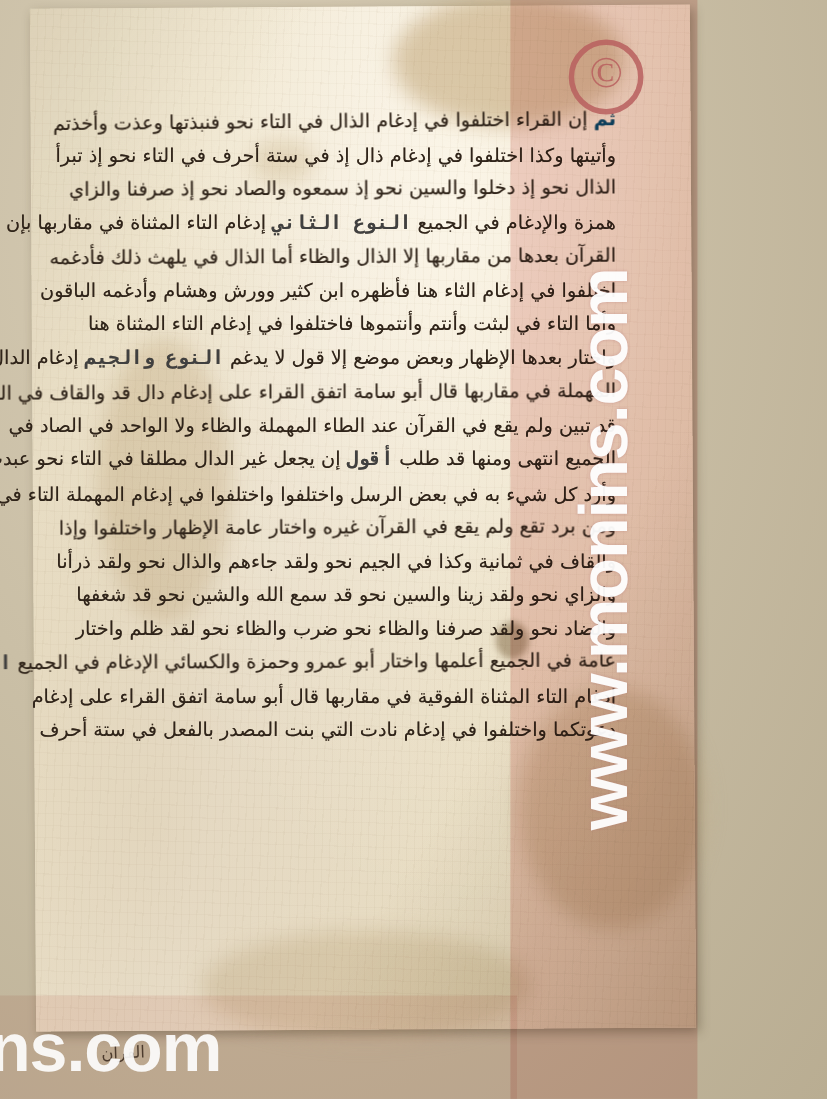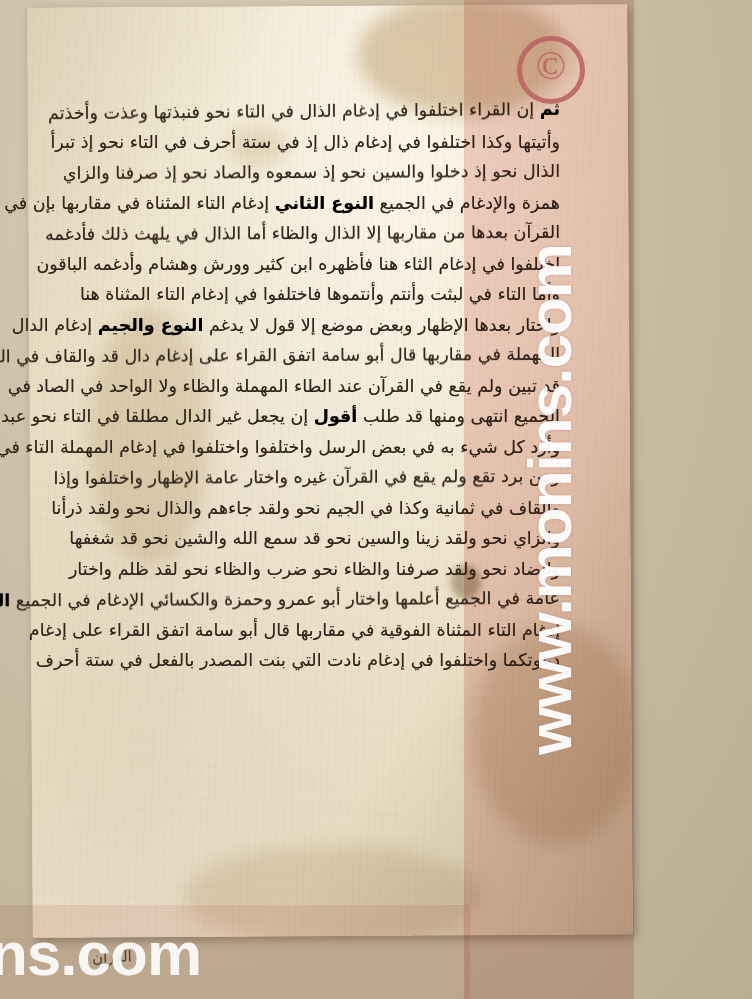--- a/index.html
+++ b/index.html
@@ -84,22 +84,22 @@
   .line {
     position: relative;
     font-size: 17.5px;
     line-height: 30.5px;
     letter-spacing: 0px;
     white-space: nowrap;
     text-shadow: 0 0 0.6px rgba(60,40,20,0.5);
   }
   .line.t1 { transform: rotate(-0.5deg); }
   .line.t2 { transform: rotate(-0.25deg); }
-  .rubric { color: #000000; font-weight: bold; }
-  .rubric-strong { color: #000000; font-weight: bold; }
+  .rubric { color: #0c4a6e; font-weight: bold; }
+  .rubric-strong { color: #404040; font-weight: bold; font-family: Liberation Mono, monospace; }
 
   
   .textblock .line { filter: blur(0.12px); }
 
   
   .catchword {
     position: absolute;
     left: 92px;
     top: 948px;
     font-size: 15px;

